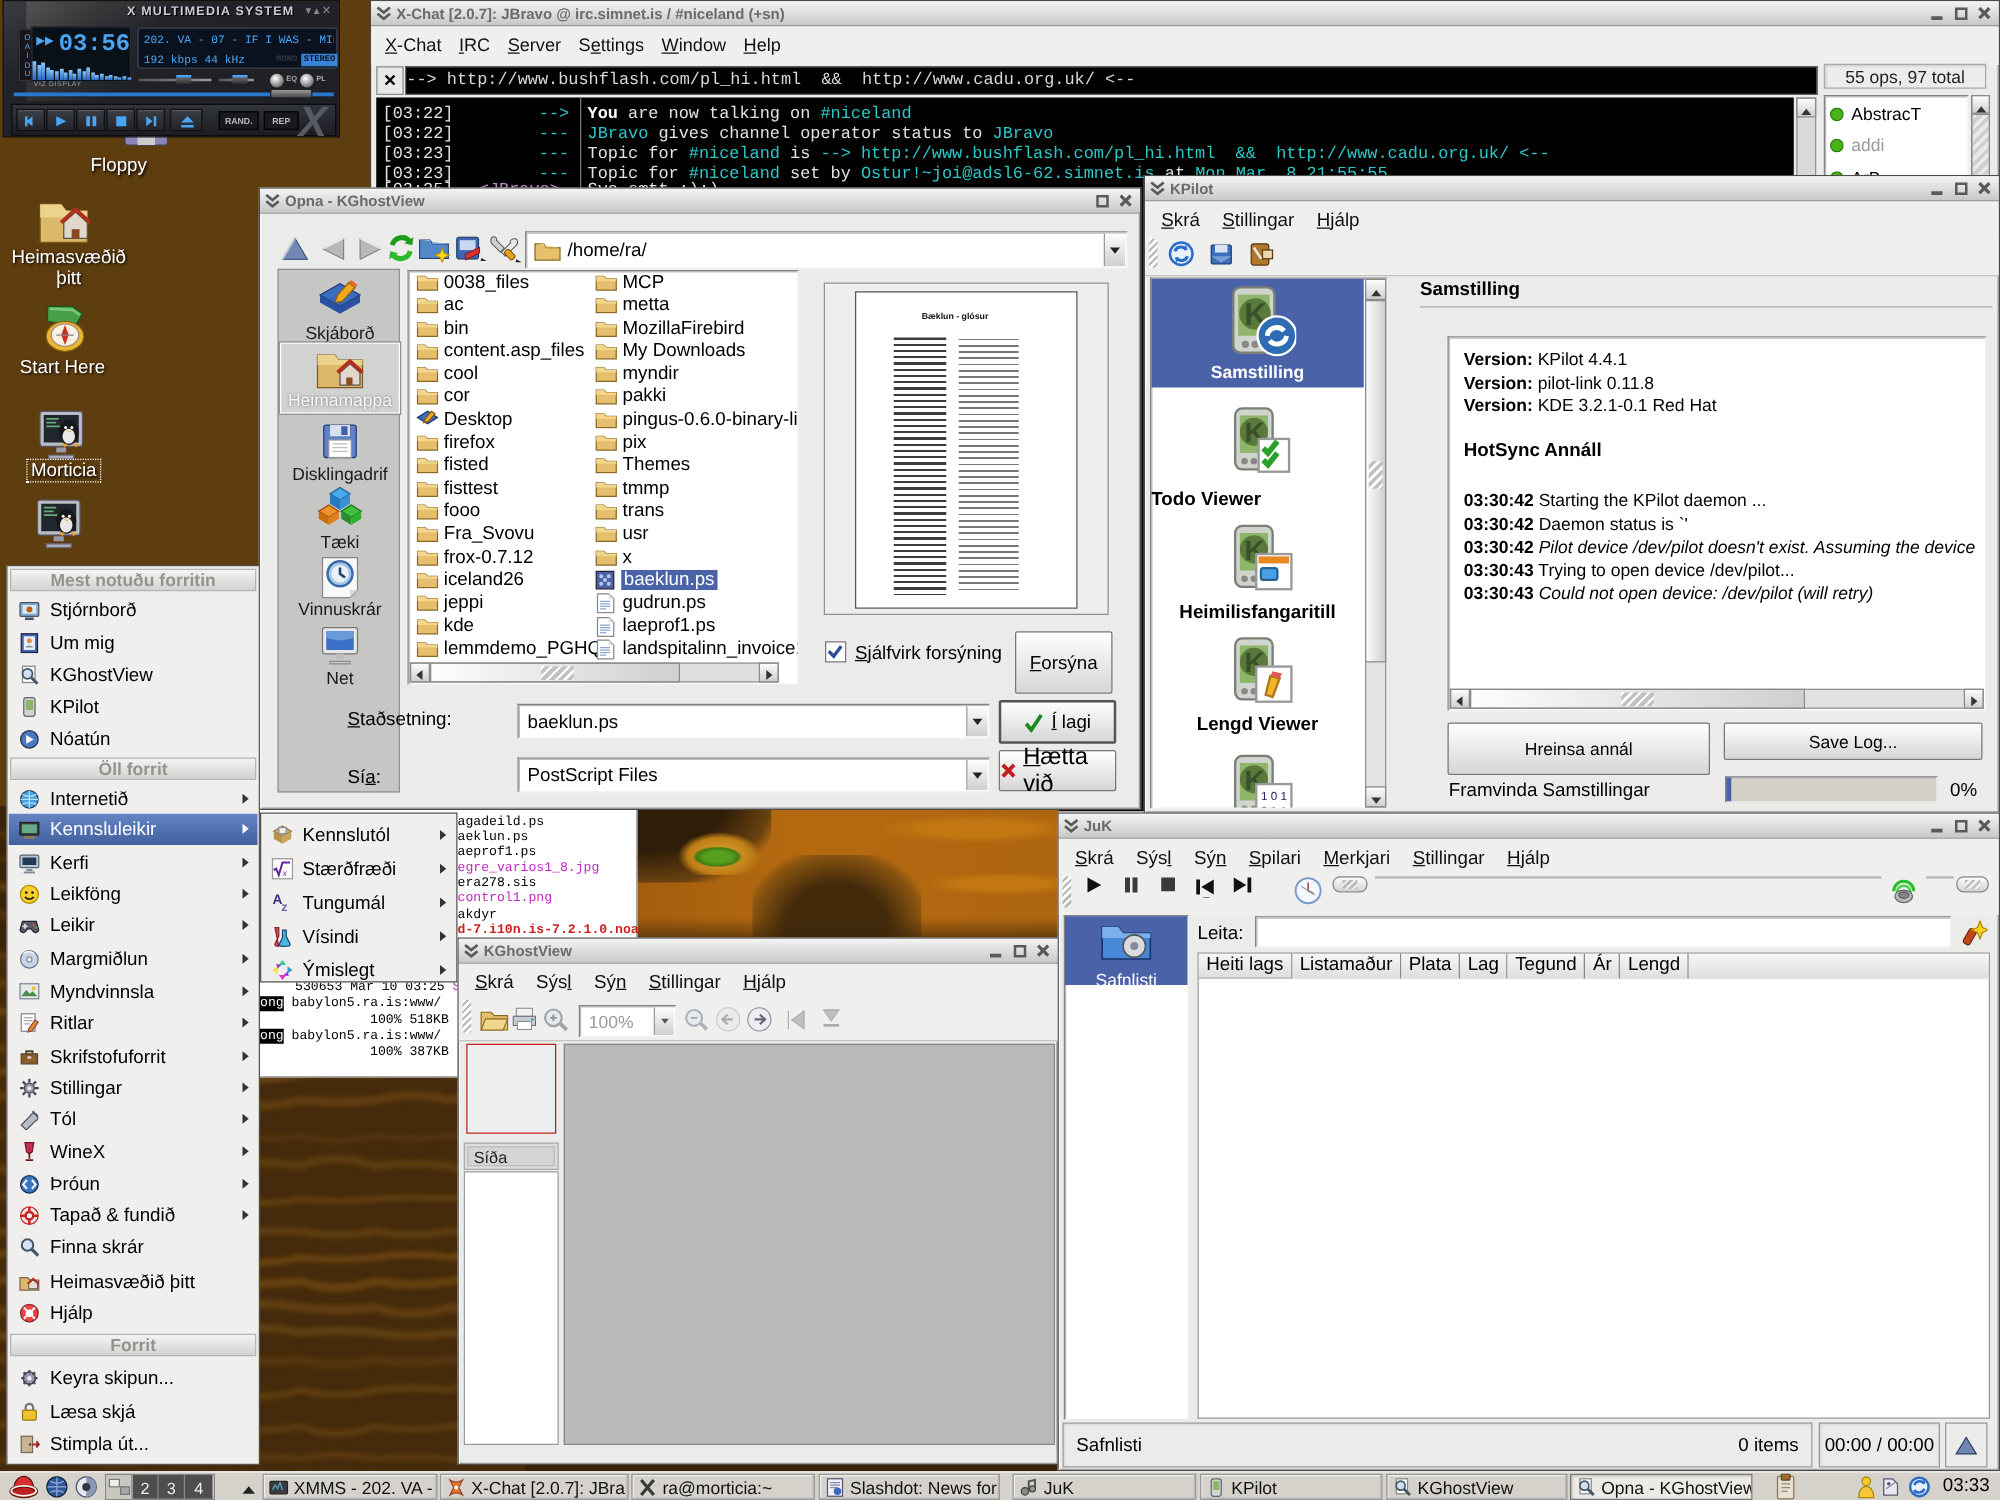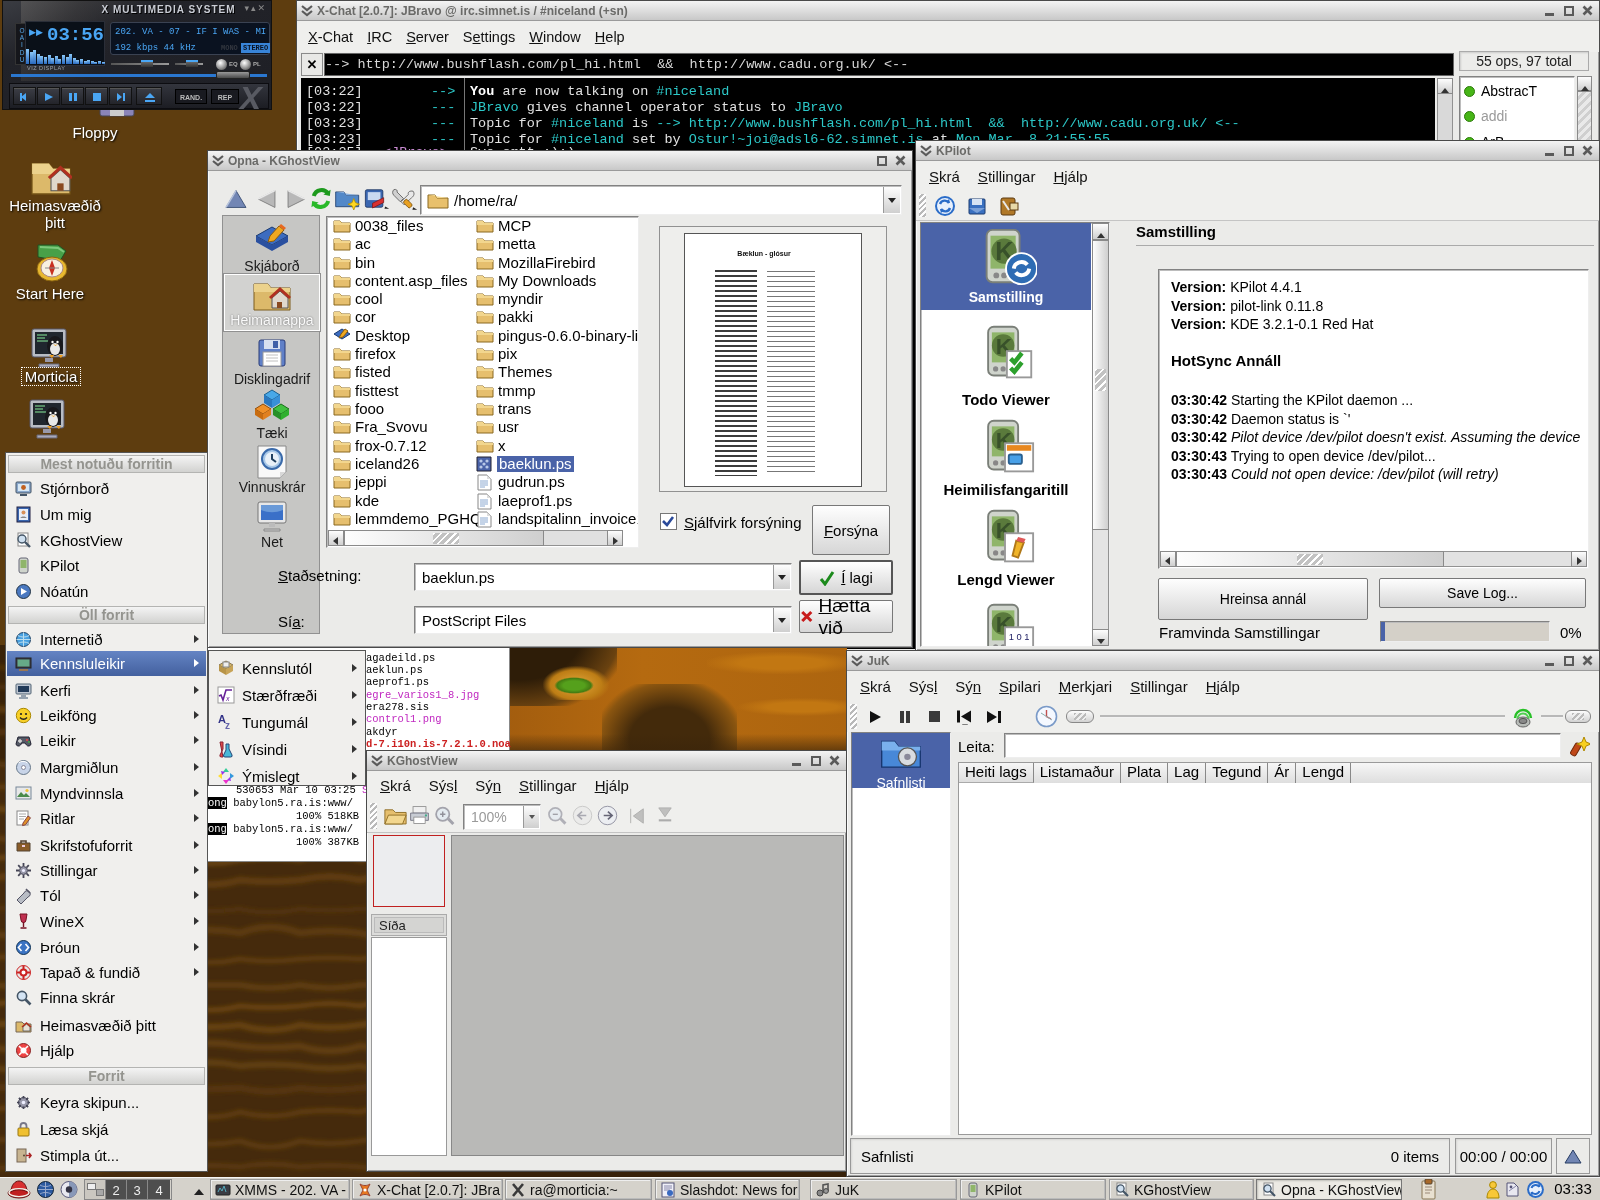--- a/index.html
+++ b/index.html
@@ -3,21 +3,21 @@
 *{margin:0;padding:0;box-sizing:border-box}
 html,body{width:1600px;height:1200px;overflow:hidden;background:#5e3d0f;font-family:"Liberation Sans",sans-serif}
 .abs{position:absolute}
 .win{position:absolute;background:#ebebe9;border:1px solid #4a4a4a;box-shadow:inset 1px 1px 0 #fafafa,inset -1px -1px 0 #9f9f9f}
 .tb{height:20px;background:linear-gradient(#f4f4f4,#c8c8c8);border-bottom:1px solid #9a9a9a;display:flex;align-items:center;padding:0 3px;font-weight:bold;color:#6a6a68;font-size:12px;position:relative}
 .tb .ttl{margin-left:3px;white-space:nowrap}
 .tbtns{position:absolute;right:4px;top:2px;display:flex;gap:4px}
 .tbtn{width:15px;height:15px;display:flex;align-items:center;justify-content:center}
 .menubar{display:flex;align-items:center;background:#efefed;font-size:14px;color:#111;height:29px;padding-left:4px}
 .menubar span{padding:5px 9px;white-space:nowrap}
-.toolbar{display:flex;align-items:center;background:#efefed;height:32px;border-bottom:1px solid #c4c4c4;position:relative}
+.toolbar{display:flex;background:#efefed;height:32px;border-bottom:1px solid #c4c4c4;position:relative}
 .handle{width:7px;height:80%;margin:0 3px;background:repeating-linear-gradient(135deg,#fdfdfd 0 2px,#b9b9b9 2px 4px)}
 .sunken{background:#fff;border:1px solid #828282;border-bottom-color:#eee;border-right-color:#eee;box-shadow:inset 1px 1px 0 #bcbcbc}
 .btn{background:linear-gradient(#fefefe,#d6d6d6);border:1px solid #787878;border-radius:2px;display:flex;align-items:center;justify-content:center;font-size:14px;color:#000}
 .mono{font-family:"Liberation Mono",monospace}
 u{text-decoration:underline}
 .cy{color:#2cc8c8}
 #term>div{white-space:nowrap}
 .wh{color:#e2e2e2}
 .sb{position:absolute;background:#d9d9d9;border:1px solid #929292}
 .sbthumb{position:absolute;background:linear-gradient(90deg,#fdfdfd,#cfcfcf);border:1px solid #8a8a8a}
@@ -358,21 +358,21 @@
           <rect x="9" y="5" width="12" height="16" fill="#8fb56a"></rect>
           <g>
             <circle cx="15" cy="12" r="6" fill="#5a7a3c"></circle>
             <text x="11" y="16.5" font-size="12" font-weight="bold" fill="#38512a" font-family="Liberation Sans">K</text>
           </g>
           <circle cx="11" cy="24.5" r="1.4" fill="#888"></circle>
           <circle cx="15" cy="24.5" r="1.4" fill="#888"></circle>
           <rect x="17" y="15" width="13" height="14" fill="#fff" stroke="#999"></rect>
           <path d="M19 19l2 2 4-5M19 24l2 2 4-5" stroke="#2ca02c" stroke-width="2.4" fill="none"></path>
         </svg></div>
-  <div class="abs" style="left:0;top:168px;width:170px;height:18px;font-weight:bold;font-size:15px;text-align:center">Todo Viewer</div>
+  <div class="abs" style="left:0;top:168px;width:170px;height:18px;font-weight:bold;font-size:15px;text-align:left">Todo Viewer</div>
   <div class="abs" style="left:54px;top:194px;width:62px;height:62px"><svg width="60" height="60" viewBox="0 0 32 32">
           <rect x="7" y="2" width="16" height="26" rx="3" fill="#cfd4cc" stroke="#7a7f78"></rect>
           <rect x="9" y="5" width="12" height="16" fill="#8fb56a"></rect>
           <g>
             <circle cx="15" cy="12" r="6" fill="#5a7a3c"></circle>
             <text x="11" y="16.5" font-size="12" font-weight="bold" fill="#38512a" font-family="Liberation Sans">K</text>
           </g>
           <circle cx="11" cy="24.5" r="1.4" fill="#888"></circle>
           <circle cx="15" cy="24.5" r="1.4" fill="#888"></circle>
           <rect x="16" y="14" width="15" height="15" fill="#fff" stroke="#999"></rect>

